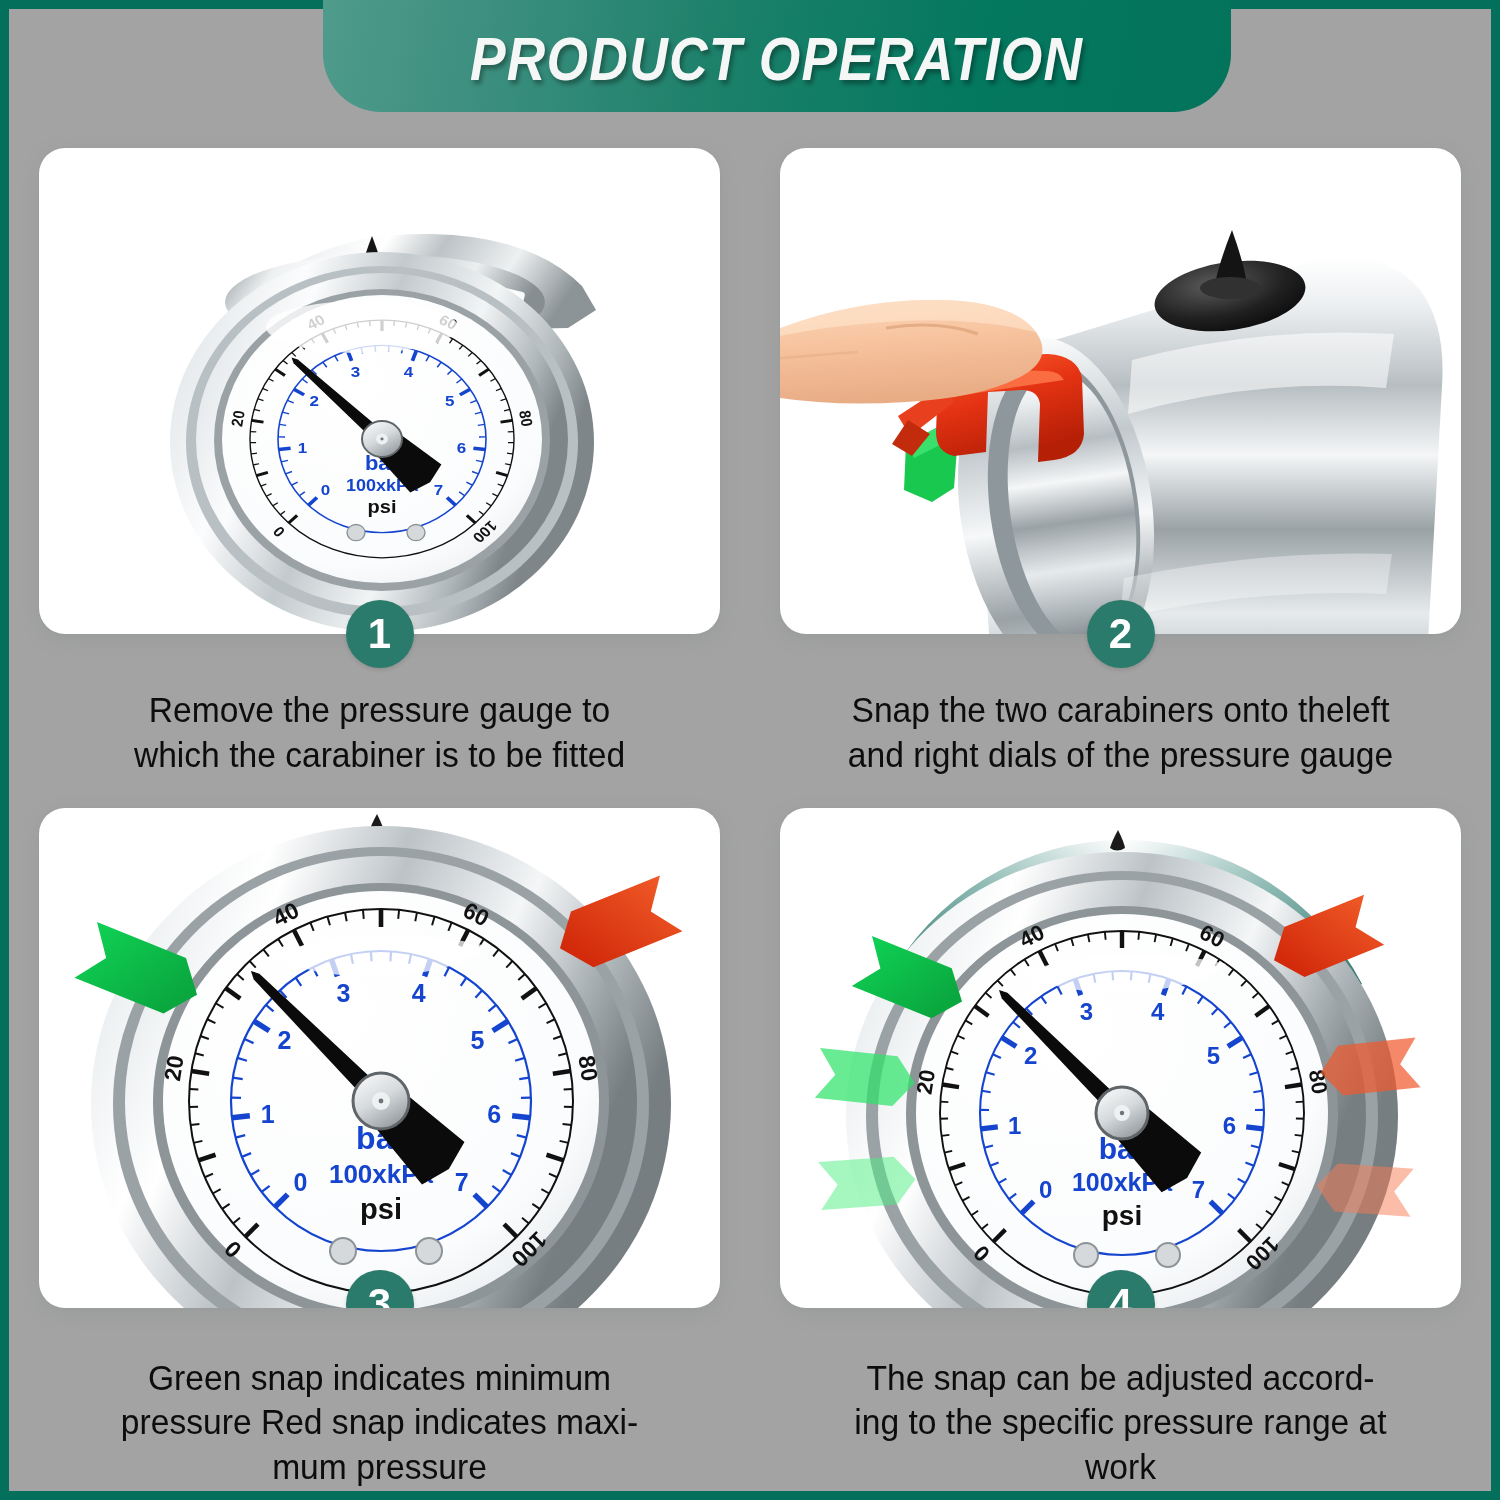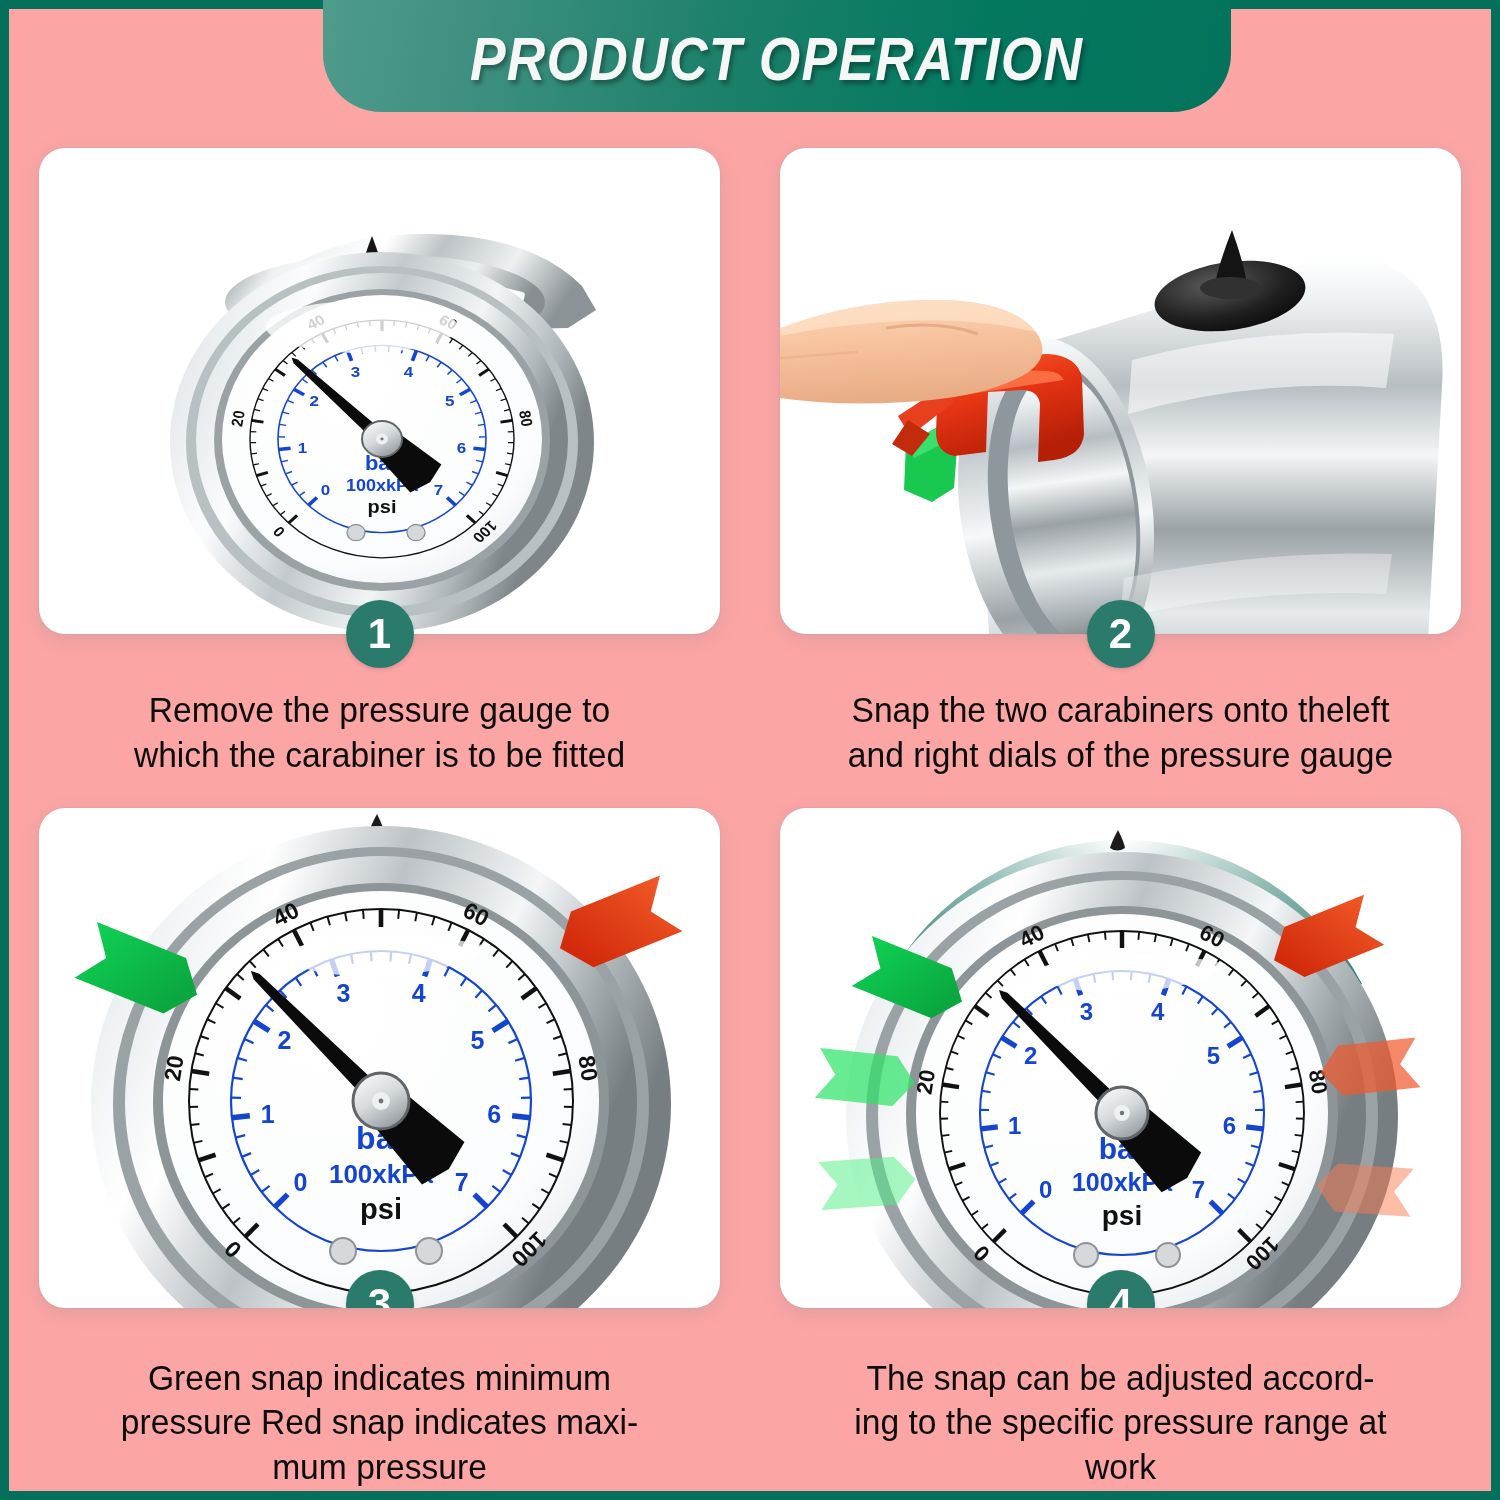--- a/index.html
+++ b/index.html
@@ -7,21 +7,21 @@
     width:1500px;height:1500px;
     background:#ffffff;
     font-family:"Liberation Sans", sans-serif;
     overflow:hidden;
   }
   #root{
     position:relative;
     width:1500px;height:1500px;
     box-sizing:border-box;
     border:9px solid #04705c;
-    background:#fca5a5;
+    background:#a3a3a3;
   }
 
   
   .banner{
     position:absolute;
     left:314px; top:-10px;
     width:908px; height:113px;
     border-radius:0 0 58px 58px;
     background:linear-gradient(100deg,#4f9b8c 0%,#3d8f7f 18%,#1b8069 45%,#04785f 72%,#04735b 100%);
     display:flex;align-items:center;justify-content:center;

